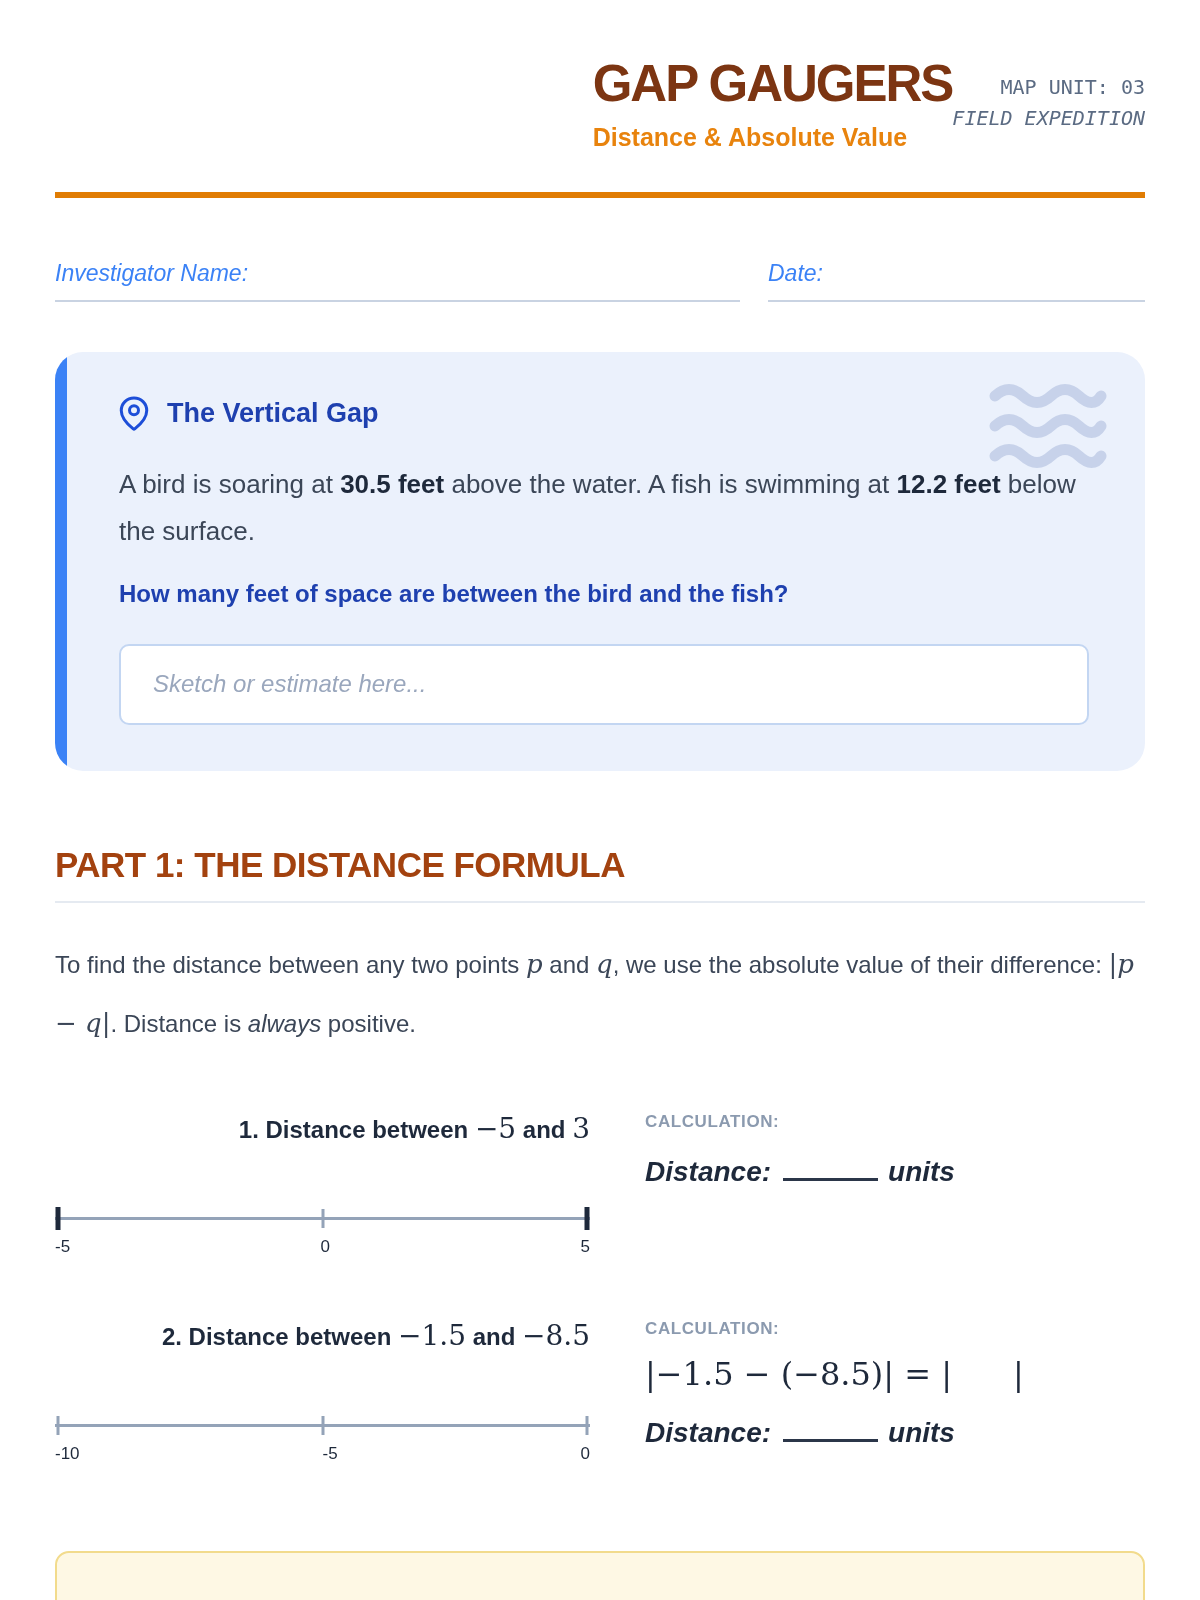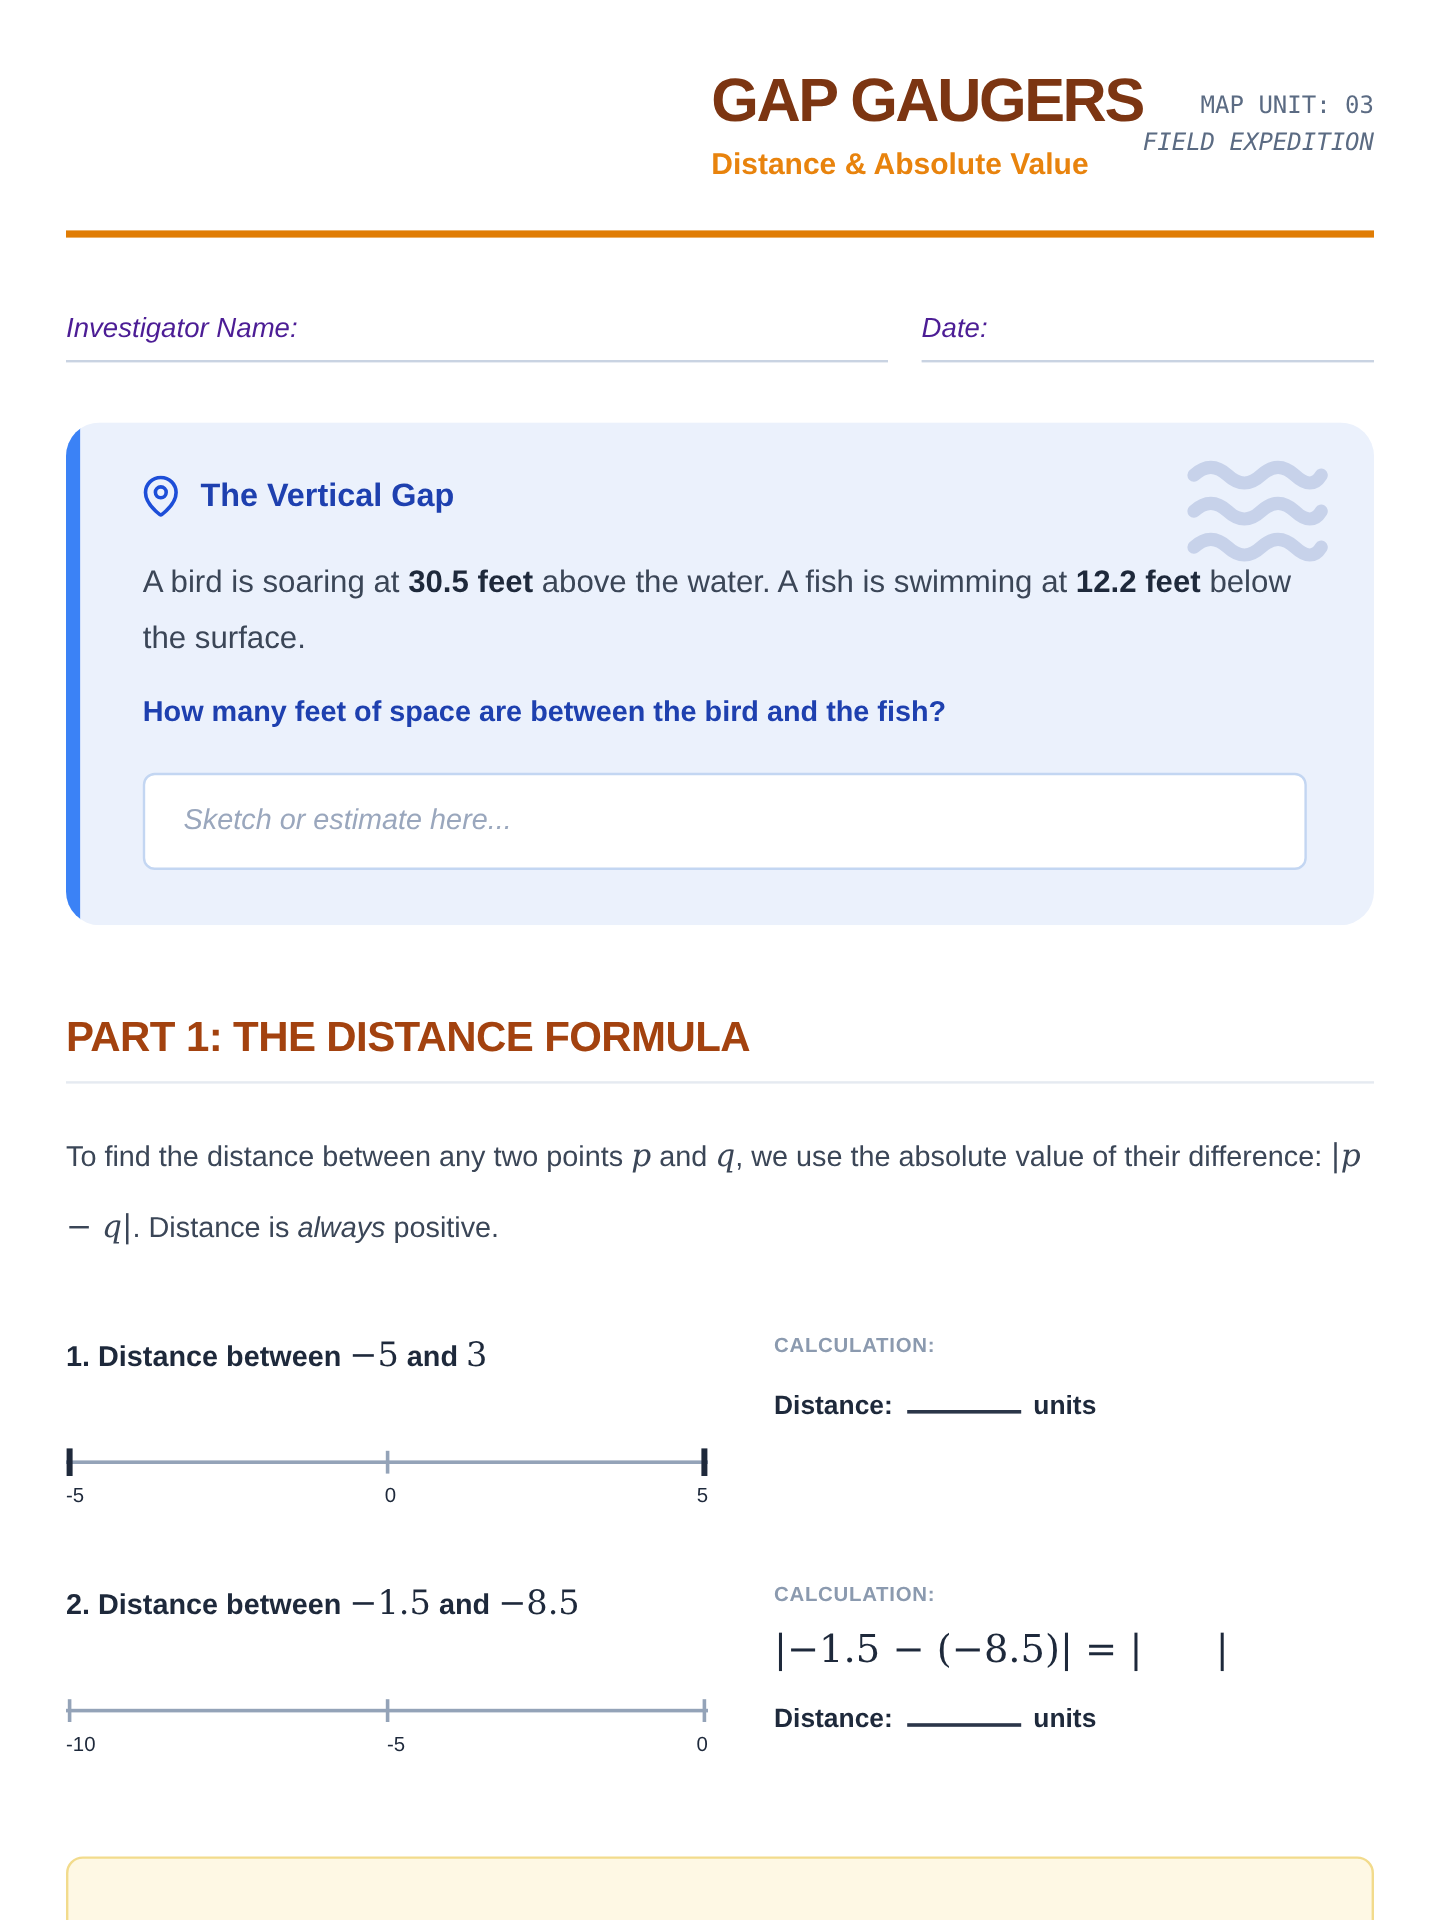--- a/index.html
+++ b/index.html
@@ -23,21 +23,21 @@
   .doc-meta .expedition { font-style:italic; }
   .accent-rule { margin-top:40px; height:6px; background:#E07C04; border:none; }
 
   
   .form-row { display:flex; gap:28px; margin-top:62px; }
   .field {
     border-bottom:2px solid #C9D3E2; display:flex; align-items:flex-end; padding-bottom:13px;
   }
   .field-name { flex:0 0 685px; }
   .field-date { flex:1; }
-  .field-label { font-style:italic; font-size:23px; color:#4c1d95; }
+  .field-label { font-style:italic; font-size:23px; color:#3b82f6; }
   .field input {
     flex:1; border:none; outline:none; background:transparent;
     font-size:23px; color:#334155; margin-left:10px; min-width:40px;
   }
 
   
   .callout {
     margin-top:50px; display:flex; border-radius:28px; overflow:hidden; position:relative;
   }
   .callout-strip { flex:0 0 12px; background:#3B82F6; }
@@ -60,42 +60,42 @@
     padding-bottom:16px; border-bottom:2px solid #E5EAF1;
   }
   .intro { margin-top:32px; font-size:24px; line-height:2.3; color:#3B4657; }
   .mathvar { font-family:"DejaVu Serif", serif; font-style:italic; font-size:26px; color:#3B4657; }
   .mathform { font-family:"DejaVu Serif", serif; font-style:italic; font-size:26px; color:#3B4657; }
   .em-italic { font-style:italic; }
 
   
   .problem { display:grid; grid-template-columns:535px 500px; column-gap:55px; margin-top:58px; }
   .problem + .problem { margin-top:88px; }
-  .prob-heading { font-size:24px; font-weight:700; color:#1E293B; }
+  .prob-heading { font-size:24px; font-weight:700; color:#1E293B;text-align:right; }
   .prob-val { font-family:"DejaVu Serif", serif; font-weight:400; font-size:28px; color:#1E293B; }
 
   .numline { position:relative; margin-top:62px; height:24px; }
   .nl-track { position:absolute; left:0; right:0; top:10px; height:3px; background:#94A3B8; }
   .nl-tick {
     position:absolute; top:2px; width:3px; height:19px; background:#94A3B8;
     transform:translateX(-50%);
   }
   .nl-tick.strong { background:#1E293B; width:5px; height:23px; top:0; }
   .nl-labels {
     position:absolute; top:30px; left:0; right:0;
     display:flex; justify-content:space-between;
     font-size:17px; color:#1E293B;
   }
 
   .calc-label { font-size:17px; font-weight:700; letter-spacing:0.6px; color:#8B9AAF; }
   .calc-expr {
     margin-top:16px; font-family:"DejaVu Serif", serif; font-size:32px; color:#1E293B;
     white-space:pre;
   }
-  .distance-line { margin-top:24px; font-size:22px; font-weight:700; color:#1E293B; }
+  .distance-line { margin-top:24px; font-size:28px; font-weight:700; color:#1E293B;font-style:italic; }
   .blank {
     display:inline-block; width:95px; border-bottom:3px solid #2B3649;
     height:22px; margin:0 10px 0 12px;
   }
 
   
   .discovery {
     margin-top:102px; background:#FEF8E4; border:2px solid #F2DB8C; border-radius:14px;
     padding:46px 40px 80px 40px;
   }

